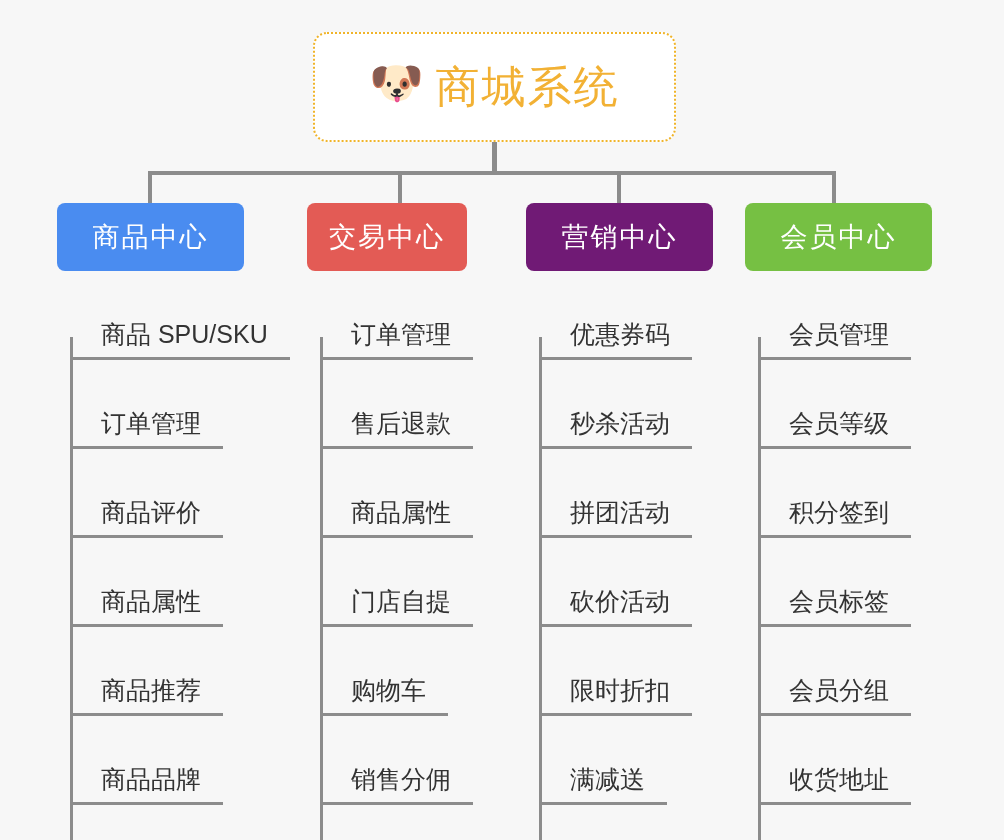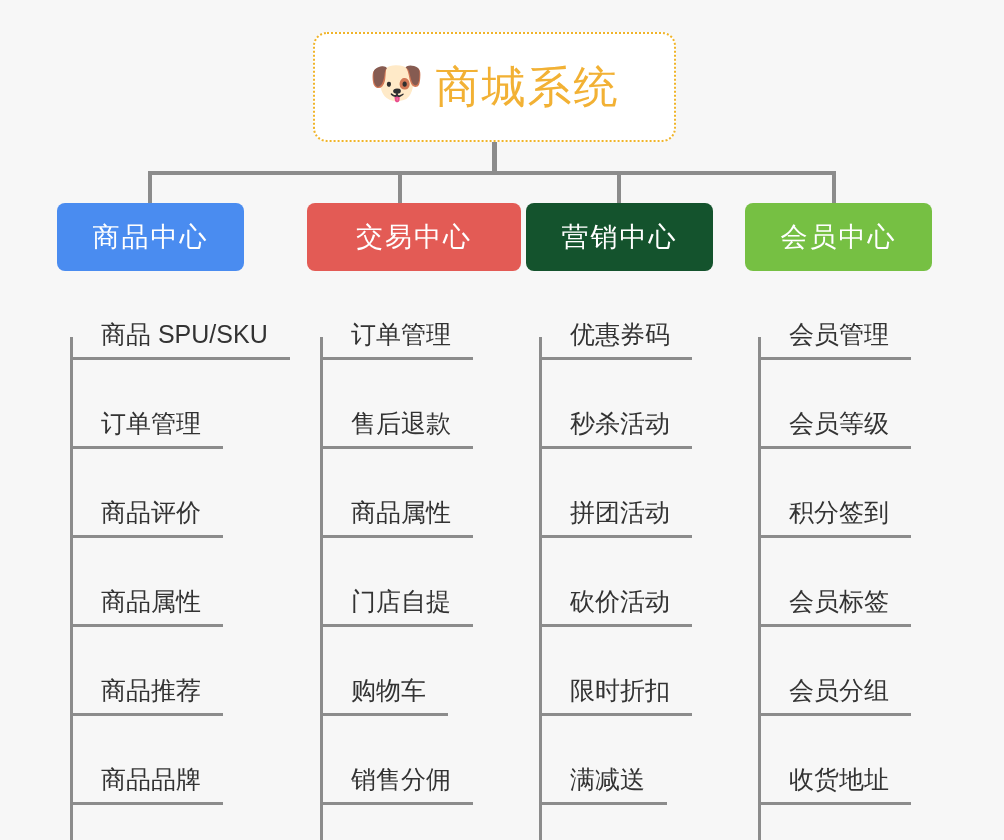--- a/index.html
+++ b/index.html
@@ -153,21 +153,21 @@
             <span class="leaf-text" style="border-bottom-color: rgb(140, 140, 140);">商品推荐</span>
           </li>
         <li class="leaf">
             <span class="leaf-text" style="border-bottom-color: rgb(140, 140, 140);">商品品牌</span>
           </li>
       </ul>
     </div>
   </div>
 
   <div class="column" style="left:307px; width:187px;">
-    <div class="cat-box" style="width:214px; background:#e35b55;">
+    <div class="cat-box" style="width:160px; background:#e35b55;">
       <span>交易中心</span>
     </div>
     <div class="branch">
       <div class="spine" style="height: 528px; top: 66px; background: rgb(140, 140, 140);"></div>
       <ul class="leaf-list">
         <li class="leaf">
             <span class="leaf-text" style="border-bottom-color: rgb(140, 140, 140);">订单管理</span>
           </li>
         <li class="leaf">
             <span class="leaf-text" style="border-bottom-color: rgb(140, 140, 140);">售后退款</span>
@@ -182,21 +182,21 @@
             <span class="leaf-text" style="border-bottom-color: rgb(140, 140, 140);">购物车</span>
           </li>
         <li class="leaf">
             <span class="leaf-text" style="border-bottom-color: rgb(140, 140, 140);">销售分佣</span>
           </li>
       </ul>
     </div>
   </div>
 
   <div class="column" style="left:526px; width:187px;">
-    <div class="cat-box" style="width:187px; background:#14532d;">
+    <div class="cat-box" style="width:187px; background:#701a75;">
       <span>营销中心</span>
     </div>
     <div class="branch">
       <div class="spine" style="height: 528px; top: 66px; background: rgb(140, 140, 140);"></div>
       <ul class="leaf-list">
         <li class="leaf">
             <span class="leaf-text" style="border-bottom-color: rgb(140, 140, 140);">优惠券码</span>
           </li>
         <li class="leaf">
             <span class="leaf-text" style="border-bottom-color: rgb(140, 140, 140);">秒杀活动</span>

